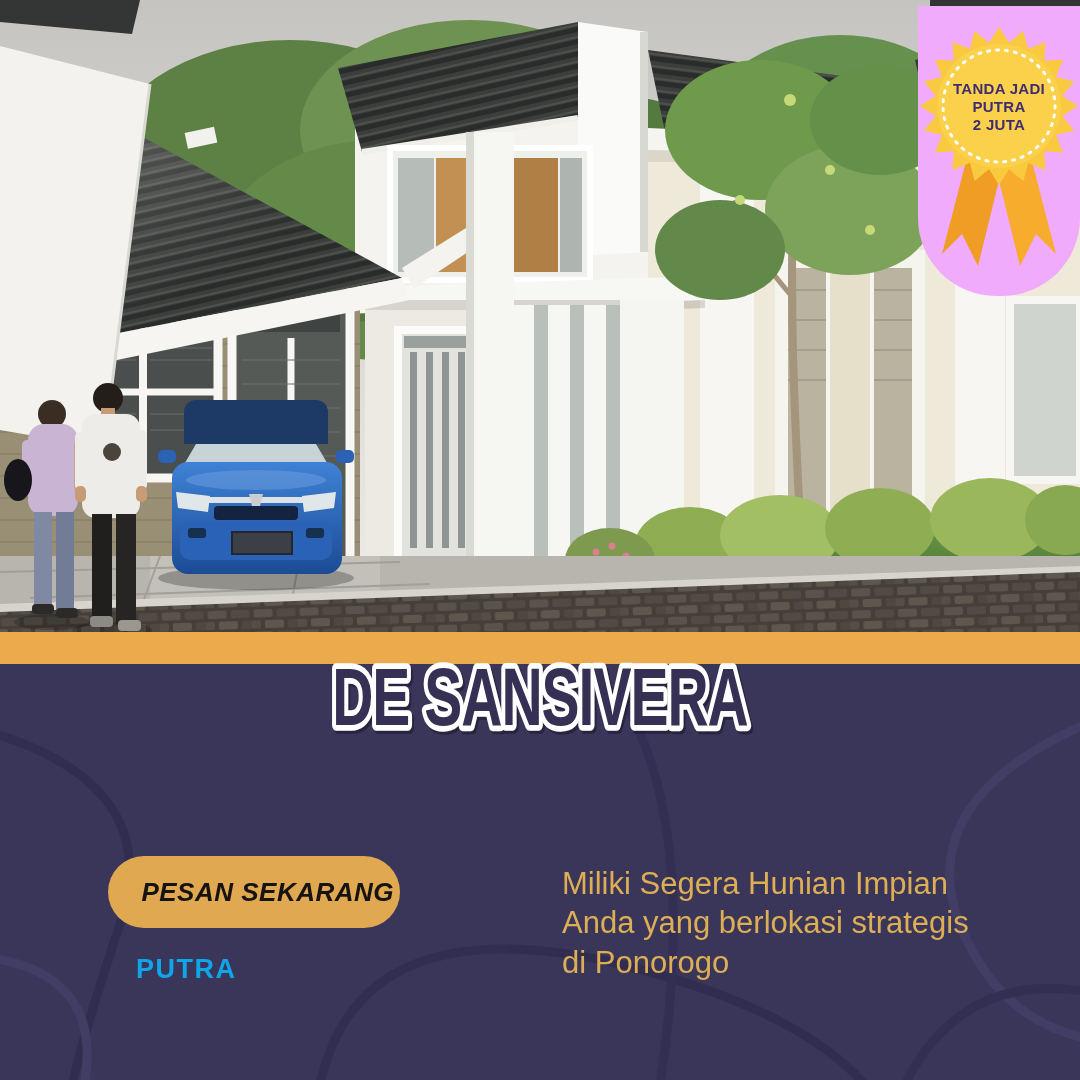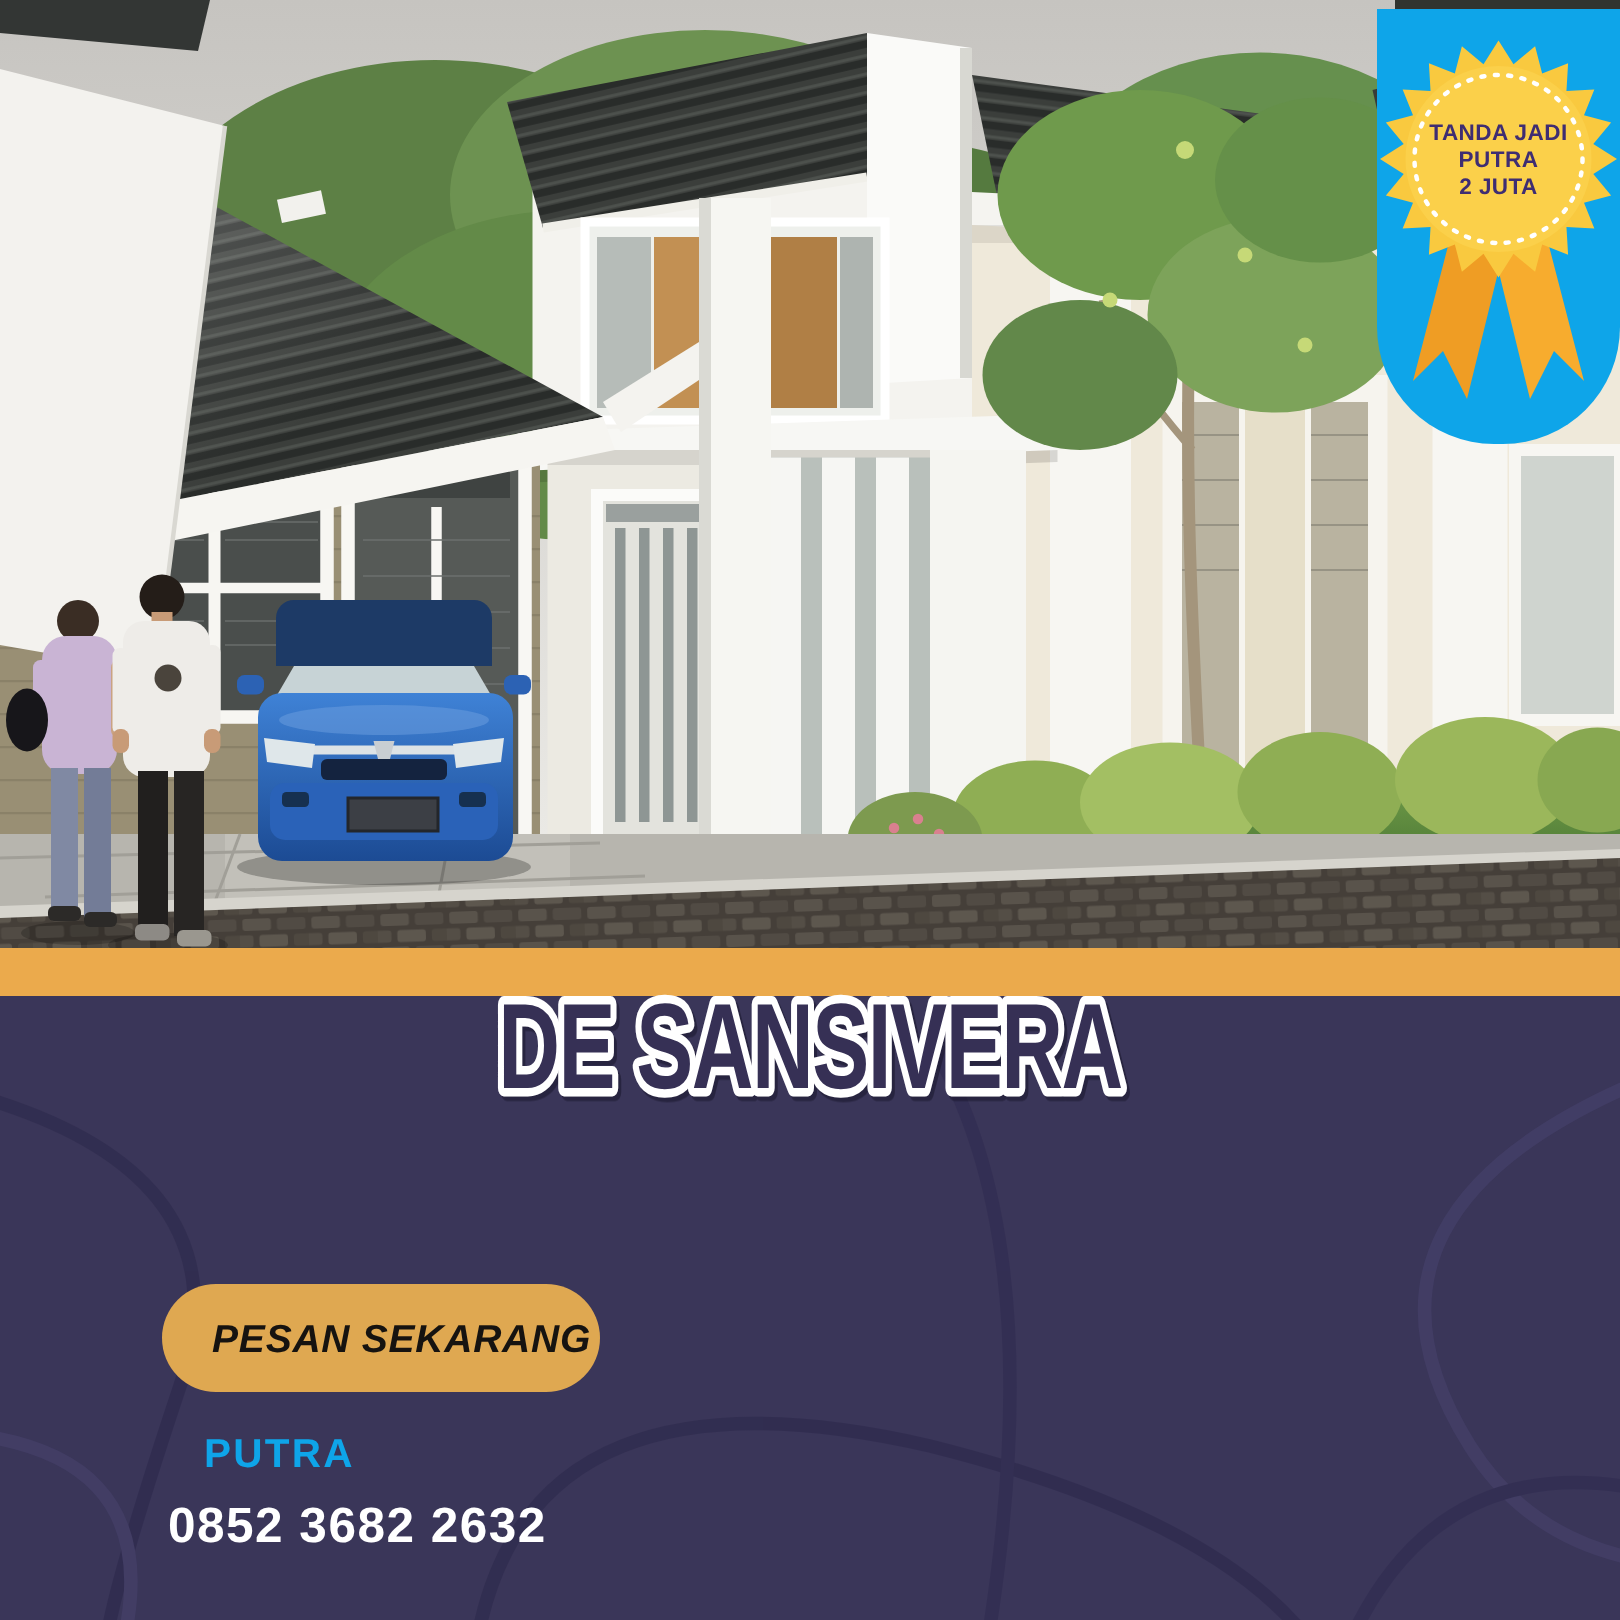--- a/index.html
+++ b/index.html
@@ -4,21 +4,21 @@
 <style>
   html,body{margin:0;padding:0;background:#222;}
   .poster{position:relative;width:1080px;height:1080px;overflow:hidden;
           font-family:"Liberation Sans",sans-serif;background:#3a3659;margin:0 auto;}
 
   
   .photo{position:absolute;left:0;top:0;width:1080px;height:632px;overflow:hidden;background:#dddbd7;}
   .photo svg{display:block;width:1080px;height:632px;}
 
   
-  .badge-card{position:absolute;top:6px;right:0;width:162px;height:290px;background:#0ea5e9;
+  .badge-card{position:absolute;top:6px;right:0;width:162px;height:290px;background:#f0abfc;
               border-radius:0 0 78px 78px;}
   .badge-card svg{position:absolute;left:0;top:0;width:162px;height:290px;}
   .badge-text{position:absolute;left:0;right:0;top:74px;text-align:center;
               color:#3f2d72;font-weight:bold;font-size:15px;line-height:18px;letter-spacing:.3px;}
   .badge-text span{display:block;}
 
   
   .gold-band{position:absolute;left:0;top:632px;width:1080px;height:32px;background:#ebaa4c;}
 
   
@@ -329,16 +329,18 @@
       <svg width="1080" height="120" viewBox="0 0 1080 120">
         <g transform="scale(1,1.42)">
           <text x="540" y="60" text-anchor="middle" font-family="Liberation Sans, sans-serif" font-weight="bold" font-size="57" letter-spacing="-1" fill="#363055" stroke="#ffffff" stroke-width="8" paint-order="stroke" stroke-linejoin="round">DE SANSIVERA</text>
         </g>
       </svg>
     </div>
 
     <button class="cta-button">PESAN SEKARANG</button>
 
     <div class="contact-name">PUTRA</div>
-    <div class="contact-phone">0852 3682 2632</div>
-
+
+    <div class="tagline">Miliki Segera Hunian Impian
+Anda yang berlokasi strategis
+di Ponorogo</div>
   </div>
 </div>
 
 </body></html>

